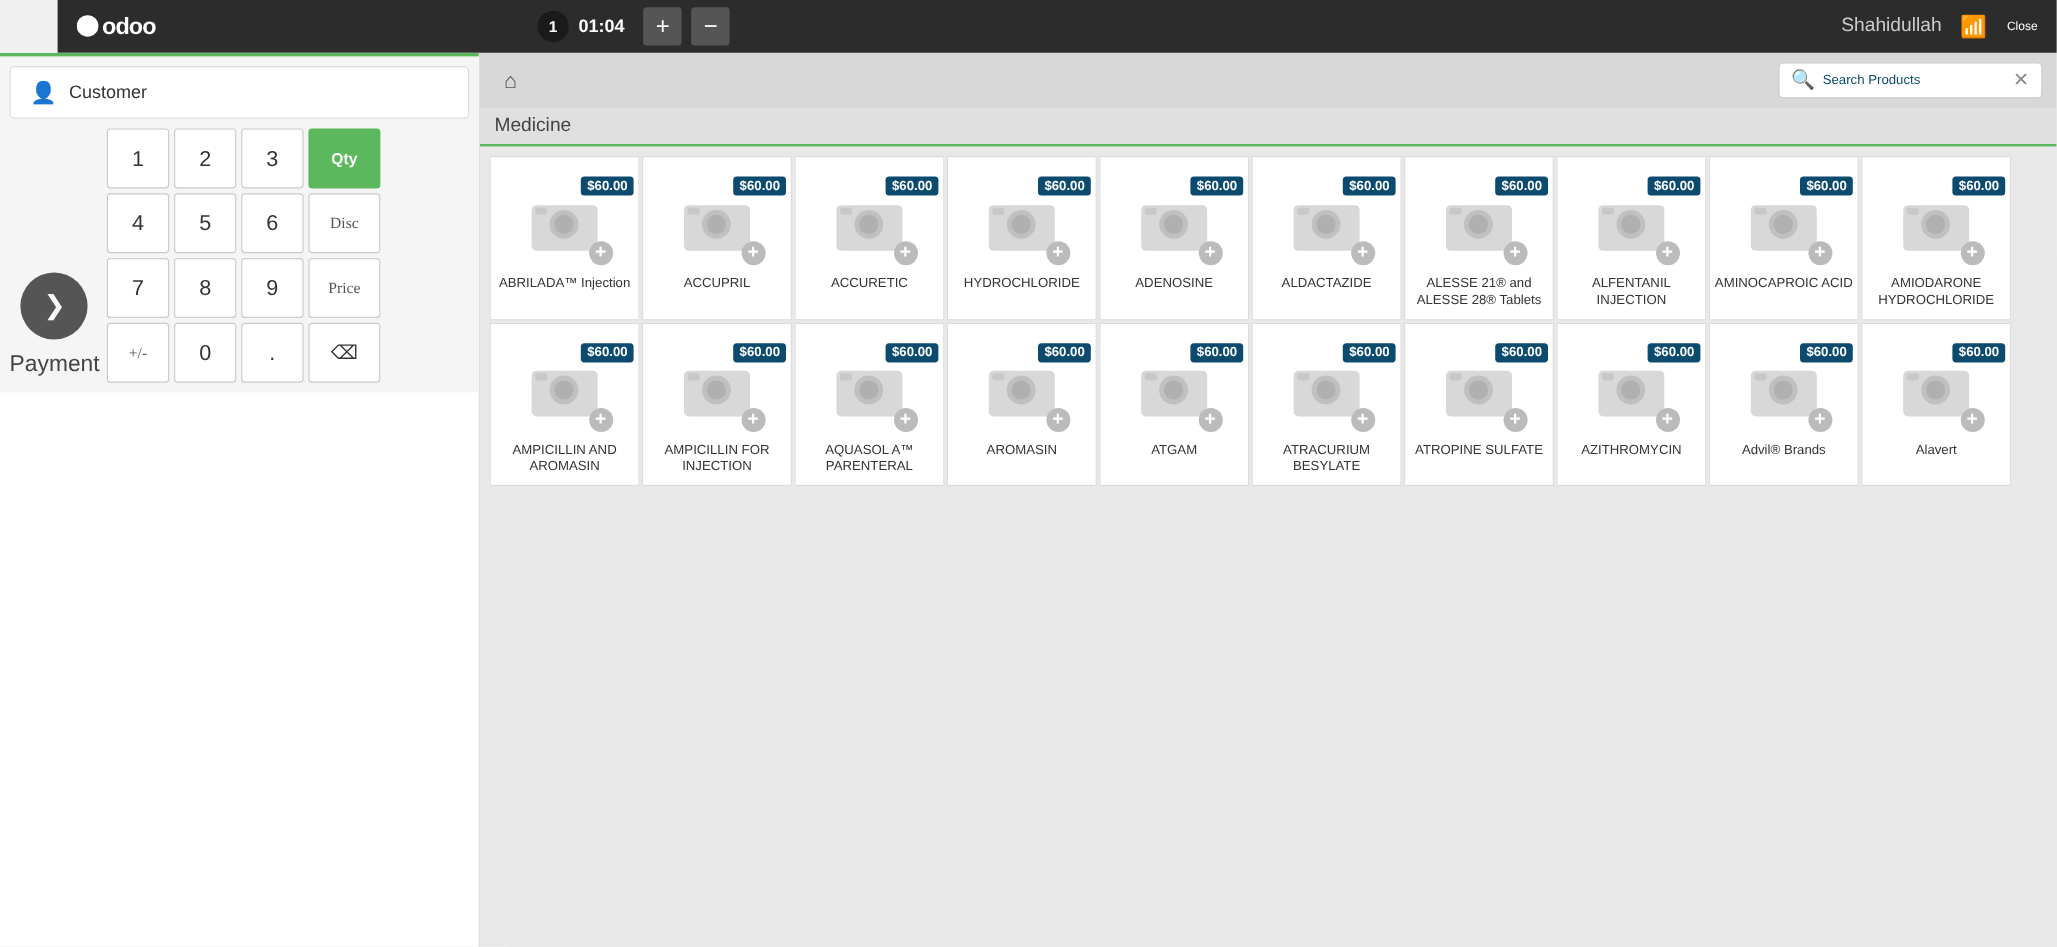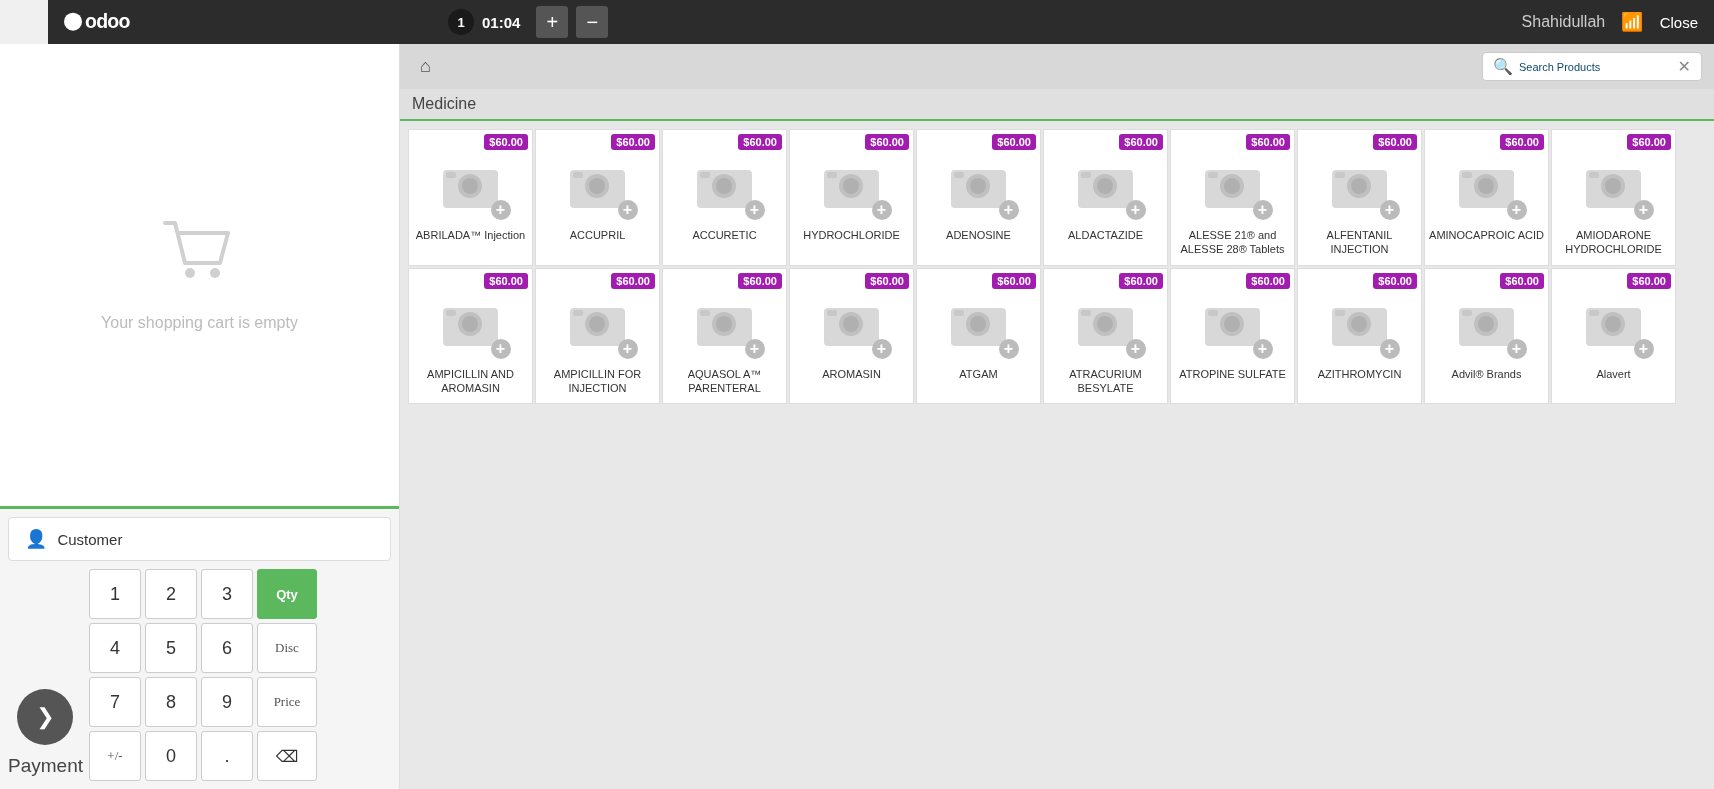--- a/index.html
+++ b/index.html
@@ -67,21 +67,21 @@
       gap: 16px;
       padding-right: 16px;
       color: white;
     }
     .username { font-size: 16px; color: #ccc; }
     .wifi-icon { font-size: 18px; color: #4db6ac; }
     .close-btn {
       background: none;
       border: none;
       color: white;
-      font-size: 15px;
+      font-size: 10px;
       cursor: pointer;
     }
 
     
     .main-layout {
       display: flex;
       flex: 1;
       overflow: hidden;
     }
 
@@ -183,23 +183,23 @@
       width: 125px;
       cursor: pointer;
       padding: 0;
       position: relative;
       display: flex;
       flex-direction: column;
       align-items: center;
     }
     .price-badge {
       position: absolute;
-      top: 4px;
+      top: 16px;
       right: 4px;
-      background: #a21caf;
+      background: #0c4a6e;
       color: white;
       font-size: 11px;
       padding: 2px 5px;
       border-radius: 3px;
       font-weight: bold;
     }
     .product-img {
       width: 80px;
       height: 70px;
       display: flex;
@@ -315,30 +315,20 @@
     <span class="username">Shahidullah</span>
     <span class="wifi-icon">📶</span>
     <button class="close-btn">Close</button>
   </div>
 </div>
 
 <div class="main-layout">
 
   <div class="left-panel">
 
-    <div class="cart-area">
-      <div class="cart-icon">
-        <svg width="80" height="70" viewBox="0 0 80 70" fill="none">
-          <path d="M5 5 L15 5 L25 45 L60 45 L68 15 L20 15" stroke="#d0d0d0" stroke-width="4" fill="none" stroke-linecap="round" stroke-linejoin="round"></path>
-          <circle cx="30" cy="55" r="5" fill="#d0d0d0"></circle>
-          <circle cx="55" cy="55" r="5" fill="#d0d0d0"></circle>
-        </svg>
-      </div>
-      <div class="cart-empty-text">Your shopping cart is empty</div>
-    </div>
 
     <div class="left-bottom">
 
       <div class="customer-row">
         <button class="cust-btn">
           <span style="font-size:18px;">👤</span>
           <span>Customer</span>
         </button>
       </div>
 

